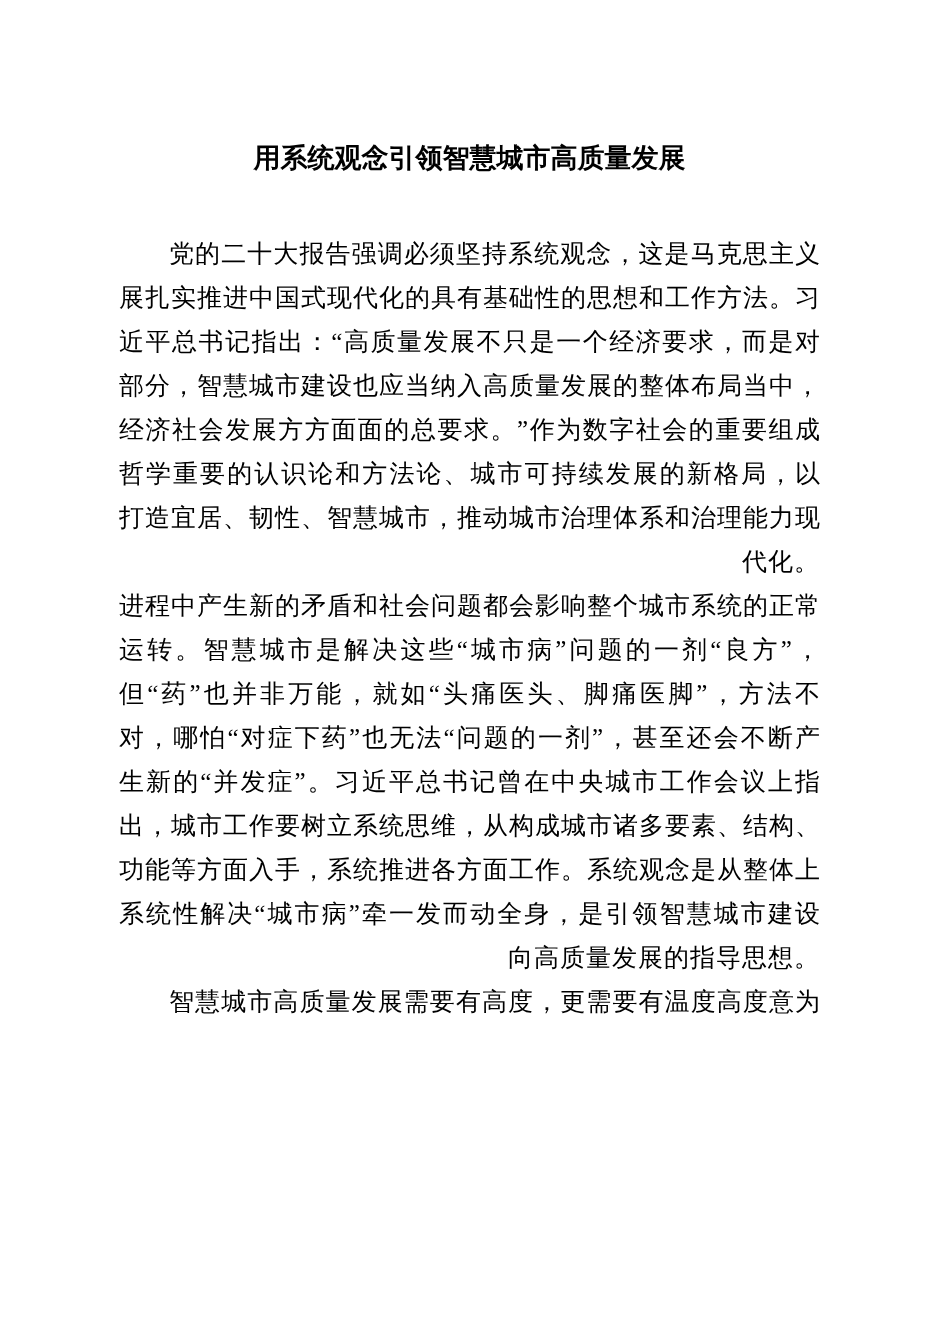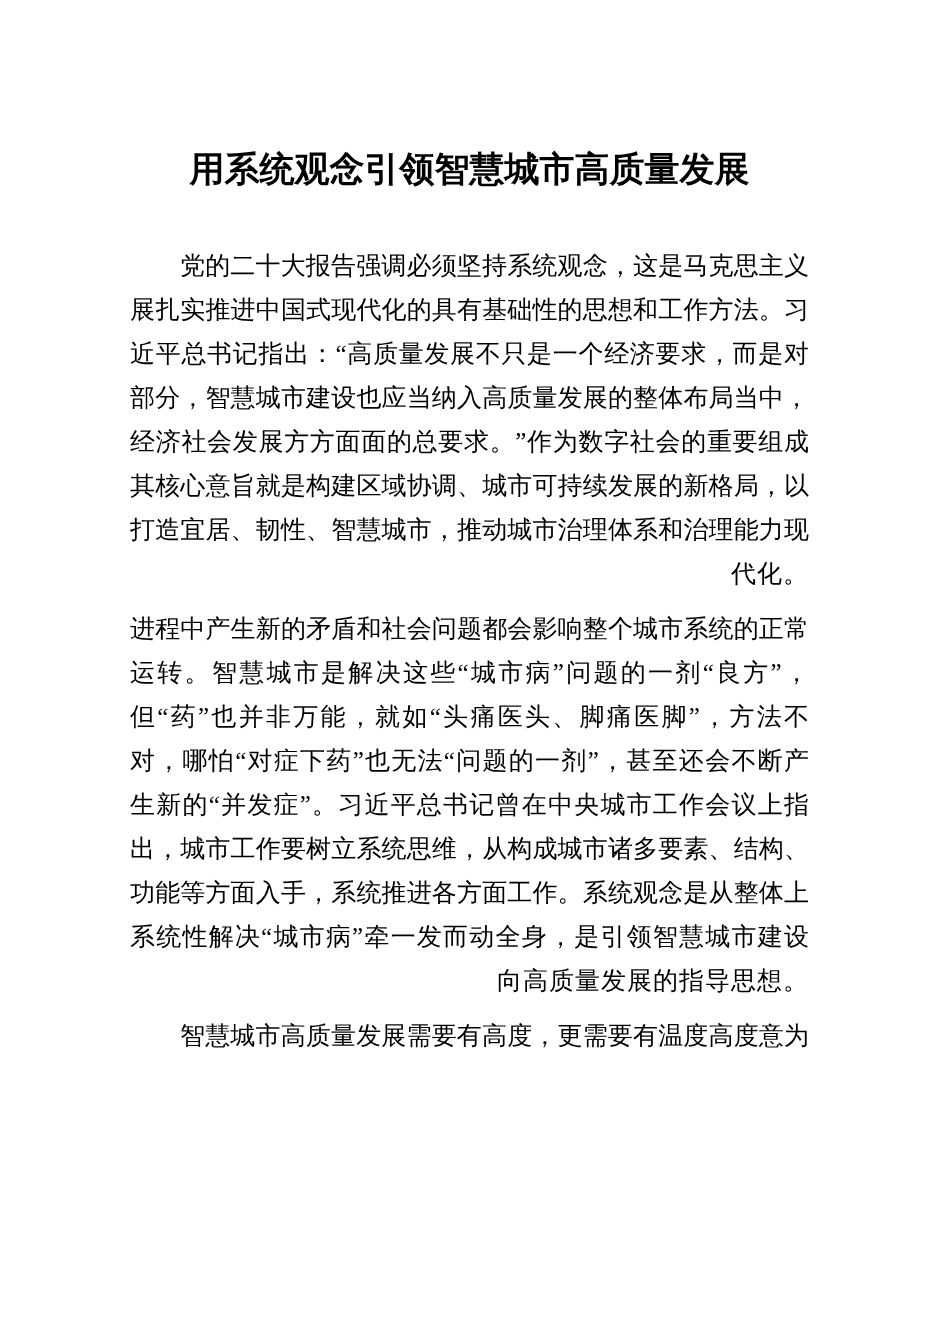--- a/index.html
+++ b/index.html
@@ -12,34 +12,33 @@
     box-sizing: border-box;
     width: 950px;
     height: 1344px;
     background: #ffffff;
     color: #000000;
     padding: 136px 130px 0 119px;
     font-family: "Liberation Serif", serif;
     overflow: hidden;
   }
   .doc-title {
-    font-size: 35px;
+    font-size: 27px;
     line-height: 44px;
     font-weight: bold;
     text-align: center;
     letter-spacing: 0;
     white-space: nowrap;
-    margin-top: 12px;
   }
   .doc-body {
     margin-top: 52px;
     font-size: 25px;
   }
   .paragraph {
-    margin: 11px;
+    margin: 0;
   }
   .line {
     height: 44px;
     line-height: 44px;
     text-align: justify;
     text-align-last: justify;
     text-justify: inter-character;
     overflow: hidden;
   }
   .line.indent {
@@ -56,21 +55,21 @@
 
 <div class="page">
   <div class="doc-title">用系统观念引领智慧城市高质量发展</div>
   <div class="doc-body">
       <div class="paragraph">
         <div class="line indent">党的二十大报告强调必须坚持系统观念，这是马克思主义</div>
         <div class="line">展扎实推进中国式现代化的具有基础性的思想和工作方法。习</div>
         <div class="line">近平总书记指出：“高质量发展不只是一个经济要求，而是对</div>
         <div class="line">部分，智慧城市建设也应当纳入高质量发展的整体布局当中，</div>
         <div class="line">经济社会发展方方面面的总要求。”作为数字社会的重要组成</div>
-        <div class="line">其核心意旨就是构建区域协调、城市可持续发展的新格局，以</div>
+        <div class="line">哲学重要的认识论和方法论、城市可持续发展的新格局，以</div>
         <div class="line">打造宜居、韧性、智慧城市，推动城市治理体系和治理能力现</div>
         <div class="line nojust">代化。</div>
       </div>
       <div class="paragraph">
         <div class="line">进程中产生新的矛盾和社会问题都会影响整个城市系统的正常</div>
         <div class="line">运转。智慧城市是解决这些“城市病”问题的一剂“良方”，</div>
         <div class="line">但“药”也并非万能，就如“头痛医头、脚痛医脚”，方法不</div>
         <div class="line">对，哪怕“对症下药”也无法“问题的一剂”，甚至还会不断产</div>
         <div class="line">生新的“并发症”。习近平总书记曾在中央城市工作会议上指</div>
         <div class="line">出，城市工作要树立系统思维，从构成城市诸多要素、结构、</div>

